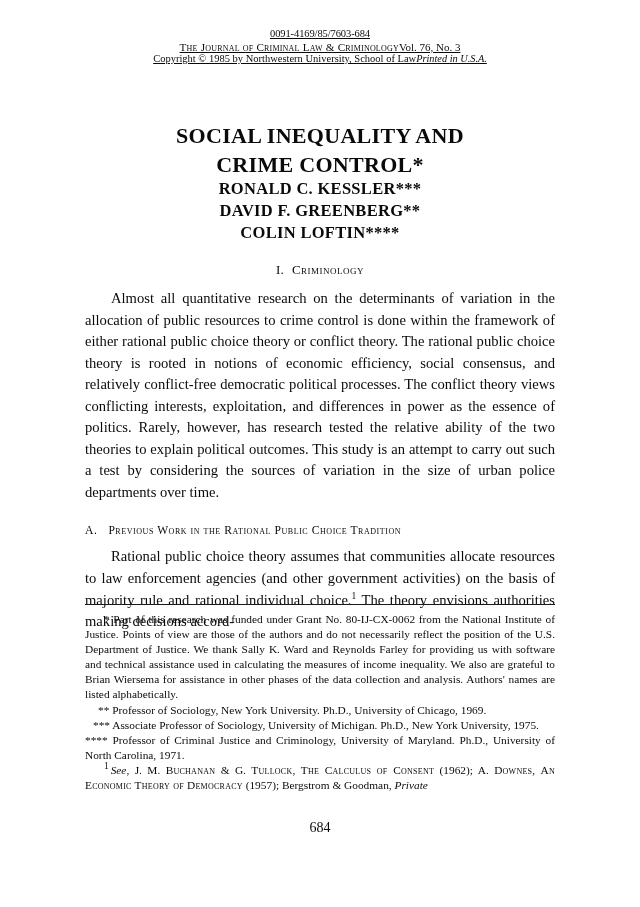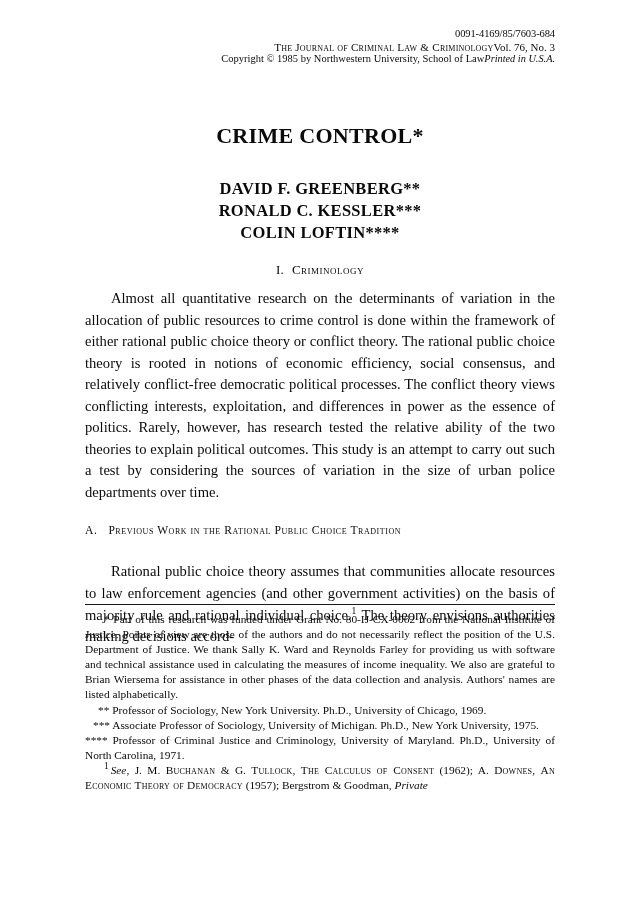--- a/index.html
+++ b/index.html
@@ -27,23 +27,24 @@
   .masthead {
     position: absolute;
     top: 28px;
     left: 0;
     width: 470px;
     font-size: 10.5px;
     line-height: 12.6px;
   }
   .masthead .row {
     display: flex;
-    justify-content: flex-end;
+    justify-content: center;
     align-items: baseline;
     white-space: nowrap;
+    text-decoration: underline;
   }
   .masthead .left { text-align: left; }
   .masthead .right { text-align: right; }
   .issn { letter-spacing: -0.1px; }
   .journal-name {
     font-variant: small-caps;
     letter-spacing: 0.2px;
     font-size: 11.2px;
   }
   .vol { font-size: 11px; }
@@ -107,21 +108,21 @@
   p.body {
     margin: 0;
     font-size: 14.6px;
     line-height: 21.55px;
     text-align: justify;
     text-indent: 26px;
     hyphens: manual;
   }
   .subsection {
     margin-top: 21px;
-    margin-bottom: 24px;
+    margin-bottom: 9px;
     font-size: 11.6px;
     font-variant: small-caps;
     letter-spacing: 0.55px;
     text-align: left;
   }
   .subsection .letter { margin-right: 11px; font-variant: normal; }
   sup.fn {
     font-size: 9.5px;
     vertical-align: super;
     line-height: 0;
@@ -188,26 +189,27 @@
       <span class="left journal-name">The Journal of Criminal Law &amp; Criminology</span>
       <span class="right vol">Vol. 76, No. 3</span>
     </div>
     <div class="row">
       <span class="left">Copyright © 1985 by Northwestern University, School of Law</span>
       <span class="right printed">Printed in U.S.A.</span>
     </div>
   </div>
 
   <h1 class="title">
+    <span class="tline">SOCIAL INEQUALITY AND</span>
     <span class="tline">CRIME CONTROL*</span>
   </h1>
 
   <div class="authors">
+    <span class="aline">RONALD C. KESSLER***</span>
     <span class="aline">DAVID F. GREENBERG**</span>
-    <span class="aline">RONALD C. KESSLER***</span>
     <span class="aline">COLIN LOFTIN****</span>
   </div>
 
   <div class="section-heading">
     <span class="numeral">I.</span><span class="sc">Criminology</span>
   </div>
 
   <div class="body-block">
     <p class="body">Almost all quantitative research on the determinants of variation in the allocation of public resources to crime control is done within the framework of either rational public choice theory or conflict theory.  The rational public choice theory is rooted in notions of economic efficiency, social consensus, and relatively conflict-free democratic political processes.  The conflict theory views conflicting interests, exploitation, and differences in power as the essence of politics. Rarely, however, has research tested the relative ability of the two theories to explain political outcomes. This study is an attempt to carry out such a test by considering the sources of variation in the size of urban police departments over time.</p>
 
@@ -220,14 +222,15 @@
 
   <div class="footnote-area">
     <hr class="fn-rule">
     <p class="fn-p fn-star">* Part of this research was funded under Grant No. 80-IJ-CX-0062 from the National Institute of Justice.  Points of view are those of the authors and do not necessarily reflect the position of the U.S. Department of Justice.   We thank Sally K. Ward and Reynolds Farley for providing us with software and technical assistance used in calculating the measures of income inequality.   We also are grateful to Brian Wiersema for assistance in other phases of the data collection and analysis. Authors' names are listed alphabetically.</p>
     <p class="fn-p fn-star2">** Professor of Sociology, New York University.  Ph.D., University of Chicago, 1969.</p>
     <p class="fn-p fn-star3">*** Associate Professor of Sociology, University of Michigan.  Ph.D., New York University, 1975.</p>
     <p class="fn-p fn-star4">**** Professor of Criminal Justice and Criminology, University of Maryland.  Ph.D., University of North Carolina, 1971.</p>
     <p class="fn-p fn-num"><span class="marker">1</span><span class="it">See</span><span>, J. M. </span><span class="sc">Buchanan</span><span> &amp; G. </span><span class="sc">Tullock</span><span>, </span><span class="sc">The Calculus of Consent</span><span> (1962); A. </span><span class="sc">Downes</span><span>, </span><span class="sc">An Economic Theory of Democracy</span><span> (1957); Bergstrom &amp; Goodman, </span><span class="it">Private</span></p>
   </div>
 
+  <div class="folio">684</div>
 
 </div>
 
 </body></html>

